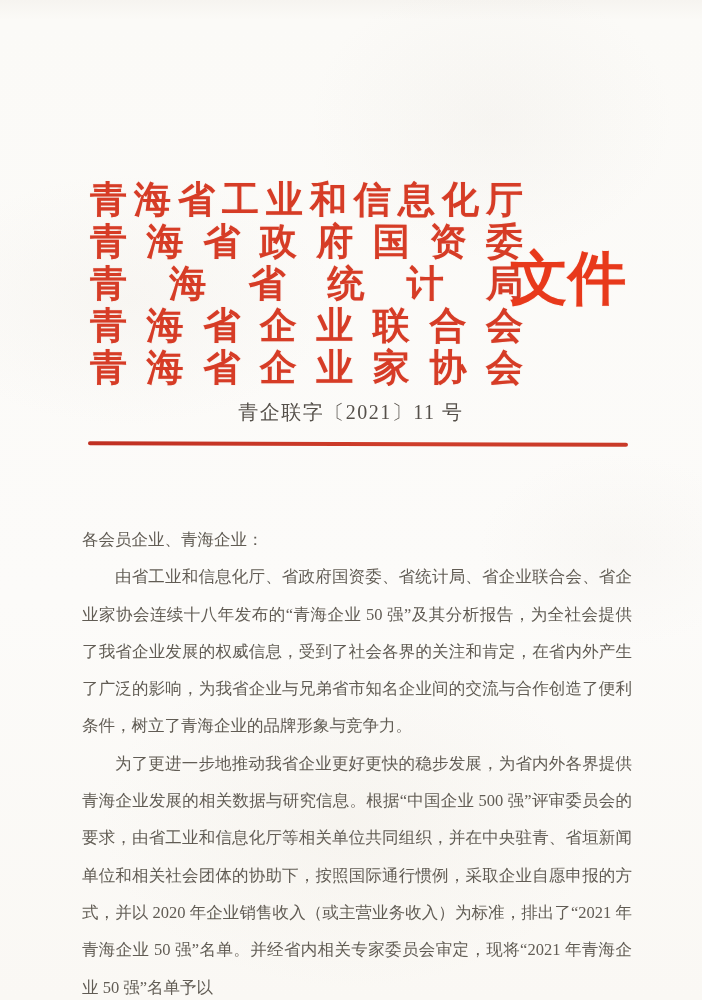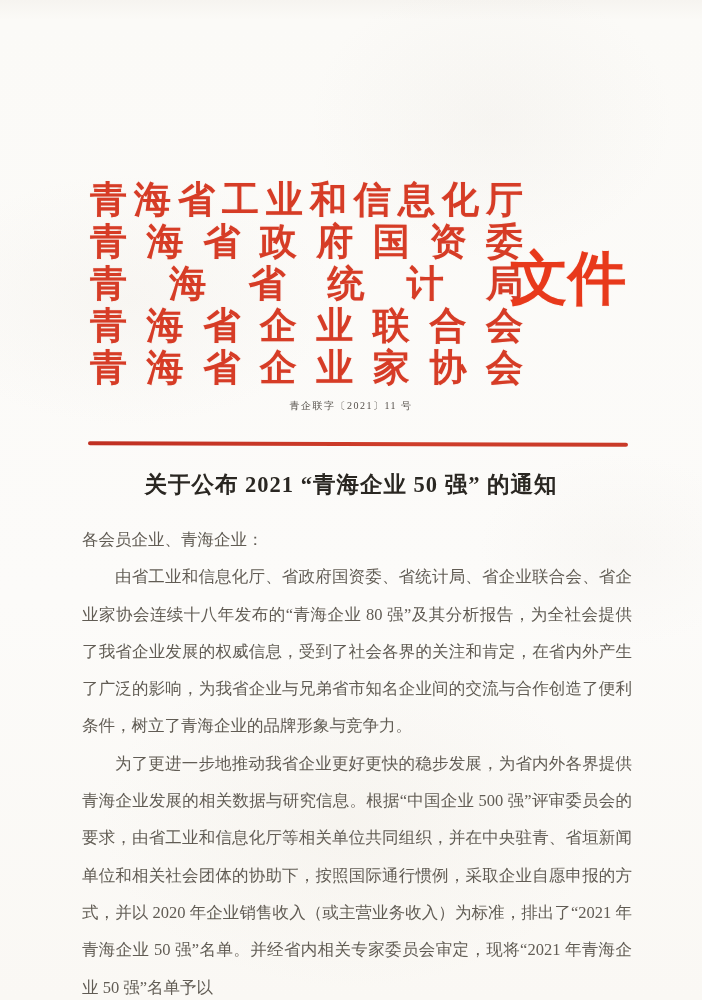--- a/index.html
+++ b/index.html
@@ -43,21 +43,21 @@
     color: #e8391b;
     letter-spacing: 0px;
     line-height: 1;
     text-shadow: 0 0 1px rgba(232,57,27,0.4);
   }
   
   .doc-number {
     position: absolute;
     left: 0; top: 399px; width: 702px;
     text-align: center;
-    font-size: 10px;
+    font-size: 20px;
     letter-spacing: 1.5px;
     color: #55504a;
   }
   
   .red-rule {
     position: absolute;
     left: 88px; top: 442px;
     width: 540px; height: 3.5px;
     background: linear-gradient(90deg, #c03022, #cf3e2b 60%, #c93a28);
     border-radius: 2px;
@@ -144,21 +144,20 @@
         <span>协</span>
         <span>会</span>
       </div>
   </header>
   <div class="lh-suffix">文件</div>
 
   <div class="doc-number">青企联字〔2021〕11 号</div>
 
   <div class="red-rule"></div>
 
-  <h1 class="title">关于公布 2021 “青海企业 50 强” 的通知</h1>
 
   <div class="body">
     <p class="salutation">各会员企业、青海企业：</p>
-    <p class="para">由省工业和信息化厅、省政府国资委、省统计局、省企业联合会、省企业家协会连续十八年发布的“青海企业 80 强”及其分析报告，为全社会提供了我省企业发展的权威信息，受到了社会各界的关注和肯定，在省内外产生了广泛的影响，为我省企业与兄弟省市知名企业间的交流与合作创造了便利条件，树立了青海企业的品牌形象与竞争力。</p>
+    <p class="para">由省工业和信息化厅、省政府国资委、省统计局、省企业联合会、省企业家协会连续十八年发布的“青海企业 50 强”及其分析报告，为全社会提供了我省企业发展的权威信息，受到了社会各界的关注和肯定，在省内外产生了广泛的影响，为我省企业与兄弟省市知名企业间的交流与合作创造了便利条件，树立了青海企业的品牌形象与竞争力。</p>
     <p class="para">为了更进一步地推动我省企业更好更快的稳步发展，为省内外各界提供青海企业发展的相关数据与研究信息。根据“中国企业 500 强”评审委员会的要求，由省工业和信息化厅等相关单位共同组织，并在中央驻青、省垣新闻单位和相关社会团体的协助下，按照国际通行惯例，采取企业自愿申报的方式，并以 2020 年企业销售收入（或主营业务收入）为标准，排出了“2021 年青海企业 50 强”名单。并经省内相关专家委员会审定，现将“2021 年青海企业 50 强”名单予以</p>
   </div>
 
 </div>
 
 </body></html>

